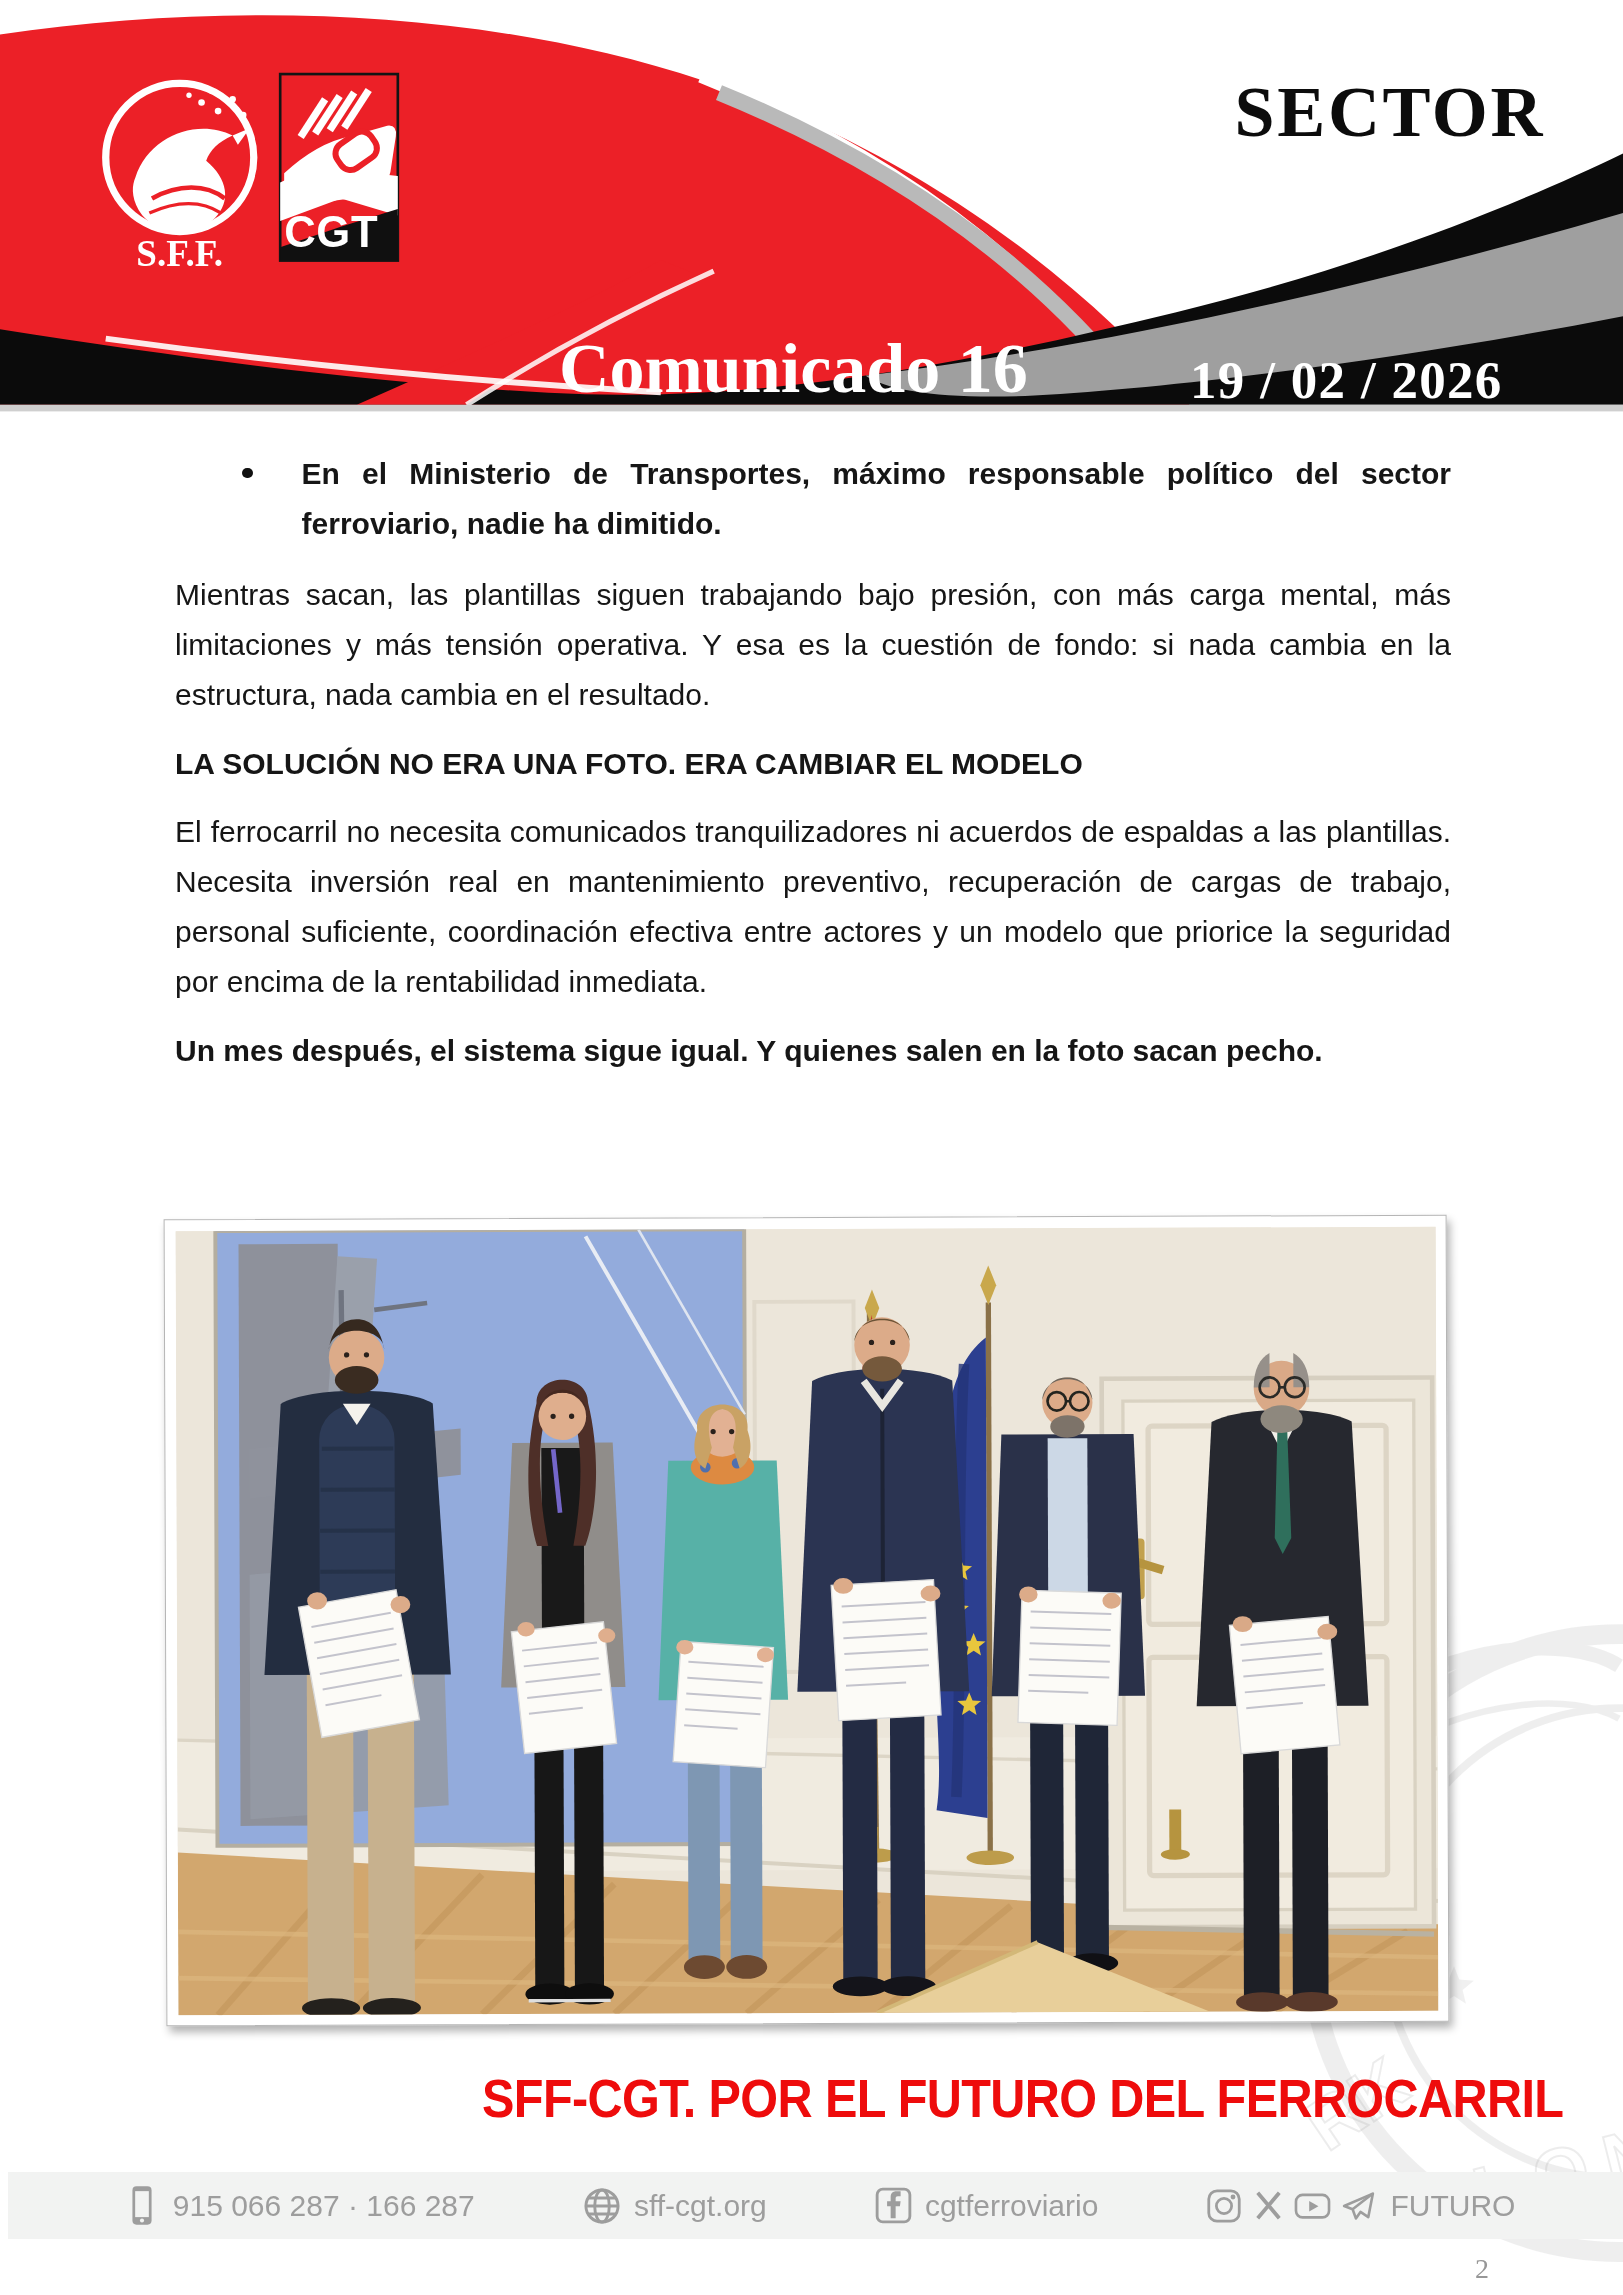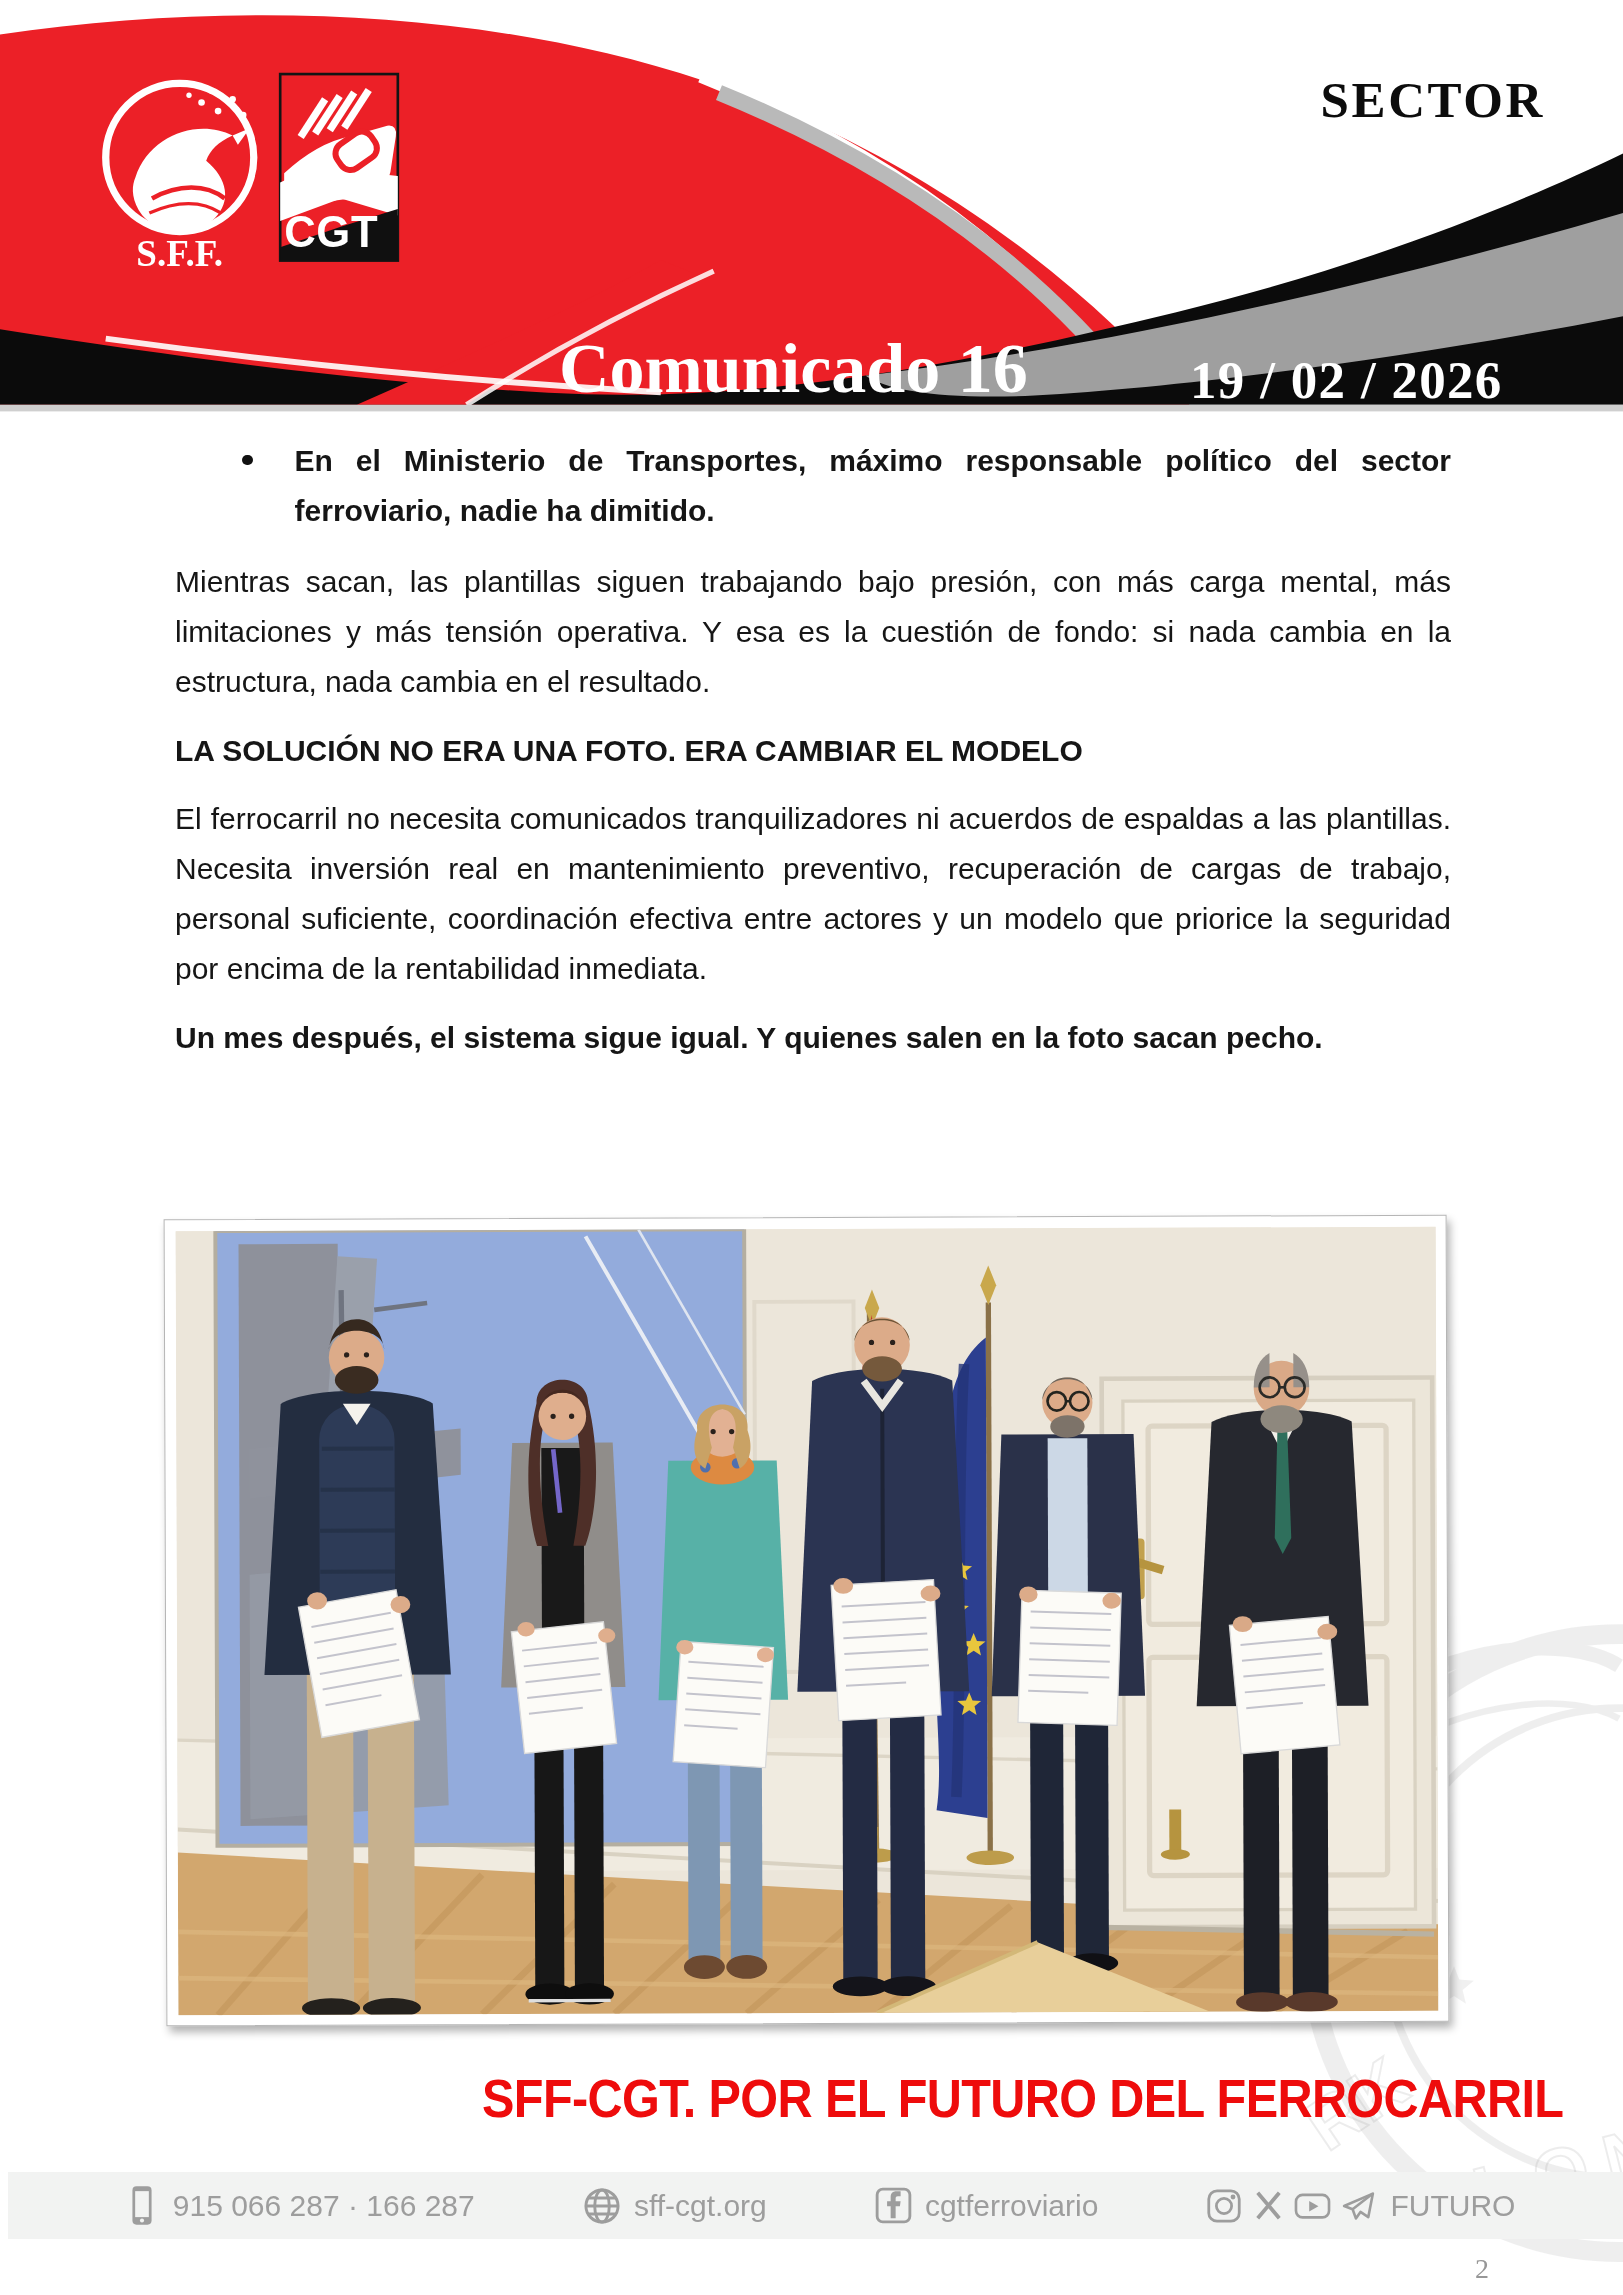--- a/index.html
+++ b/index.html
@@ -4,32 +4,32 @@
 <style>
   html,body{margin:0;padding:0;}
   body{width:1623px;height:2295px;background:#ffffff;overflow:hidden;position:relative;
        font-family:"Liberation Sans", sans-serif;}
   .page{position:absolute;inset:0;background:#fff;}
 
   
   .header{position:absolute;left:0;top:0;width:1623px;height:418px;}
   .header svg{position:absolute;left:0;top:0;width:100%;height:100%;}
   .sector-title{position:absolute;top:71px;right:78px;
-    font-family:"Liberation Serif",serif;font-weight:bold;font-size:51px;
+    font-family:"Liberation Serif",serif;font-weight:bold;font-size:72px;
     letter-spacing:2.6px;color:#0c0c0c;}
   .comunicado-title{position:absolute;left:559px;top:329px;
     font-family:"Liberation Serif",serif;font-weight:bold;font-size:70px;color:#ffffff;}
   .header-date{position:absolute;left:1190px;top:350px;
     font-family:"Liberation Serif",serif;font-weight:bold;font-size:53px;color:#ffffff;letter-spacing:1.3px;}
 
   
   .content{position:absolute;left:175px;top:430px;width:1276px;
     font-size:30px;line-height:50px;color:#161616;text-align:justify;}
   .content p{margin:0 0 18.5px 0;}
-  .bullet-row{display:flex;margin:6px 0 21px 0;}
+  .bullet-row{display:flex;margin:19px 0 21px 0;gap:7px;}
   .bullet-dot{width:10.6px;height:10.6px;border-radius:50%;background:#111;
     margin:18.5px 42px 0 67px;flex:none;}
   .bullet-text{flex:1;font-weight:bold;}
   .h-bold{font-weight:bold;margin:0 0 18.5px 0;}
 
   
   .photo-frame{position:absolute;left:165px;top:1217px;padding:10.6px;background:#ffffff;
     border:0.7px solid #b5b5b5;box-shadow:3.3px 6px 8px rgba(0,0,0,.30);
     transform:rotate(-0.2deg);z-index:2;}
   .photo-frame svg{display:block;width:1260px;height:784px;background:#ece6da;}

